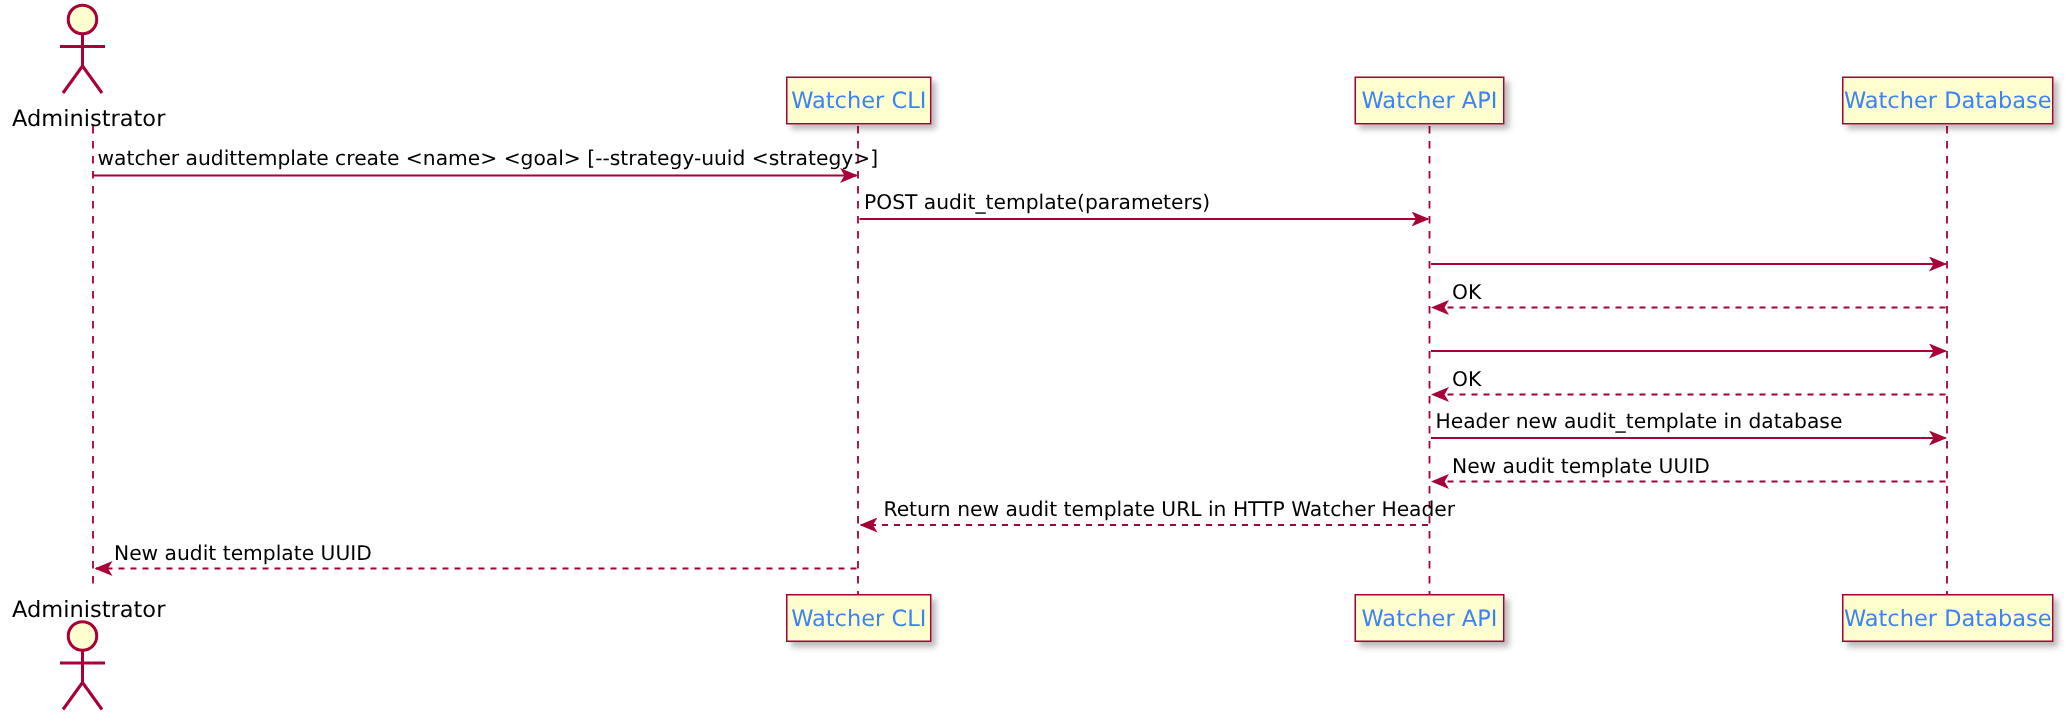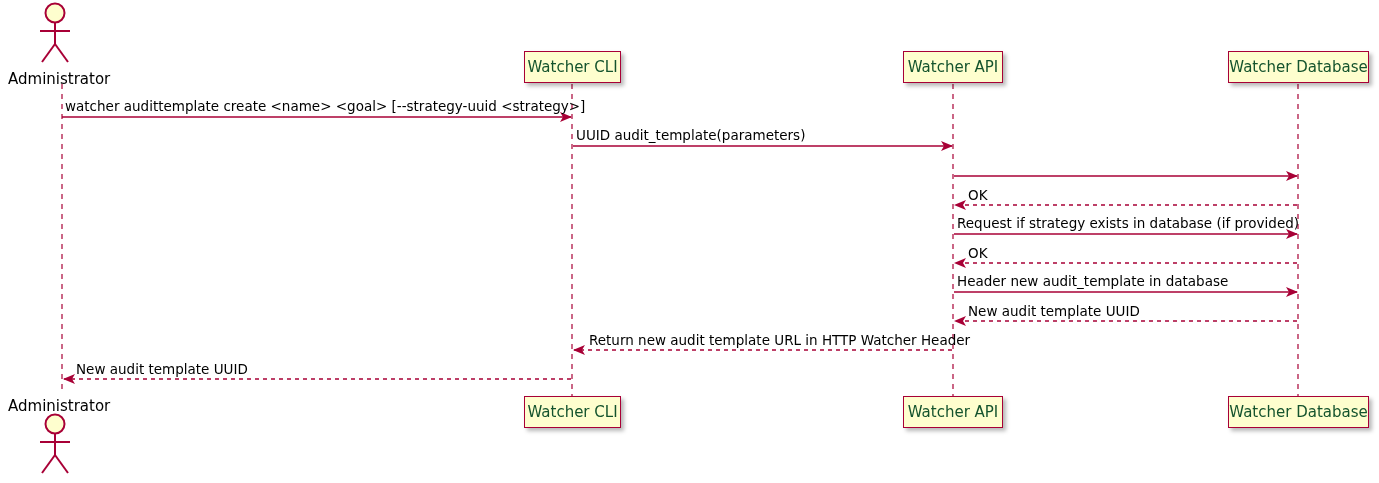--- a/index.html
+++ b/index.html
@@ -29,21 +29,21 @@
   }
   .participant-box {
     position: absolute;
     box-sizing: border-box;
     background: #FEFECE;
     border: 1.5px solid #A80036;
     box-shadow: 3px 3px 4px rgba(0,0,0,0.28);
     display: flex;
     align-items: center;
     justify-content: center;
-    color: #14532d;
+    color: #3b82f6;
     font-size: 15px;
     font-family: "DejaVu Sans", sans-serif;
     white-space: nowrap;
     line-height: 1;
   }
   .actor-label {
     position: absolute;
     color: #000000;
     font-size: 15px;
     font-family: "DejaVu Sans", sans-serif;
@@ -124,22 +124,21 @@
   </div>
 
   <div class="participant-box" style="left:1228px; top:51px; width:141px; height:32px;">
     <span>Watcher Database</span>
   </div>
   <div class="participant-box" style="left:1228px; top:396px; width:141px; height:32px;">
     <span>Watcher Database</span>
   </div>
 
   <div class="msg-label" style="left:65px; top:100px;">watcher audittemplate create &lt;name&gt; &lt;goal&gt; [--strategy-uuid &lt;strategy&gt;]</div>
-  <div class="msg-label" style="left:576px; top:129px;">UUID audit_template(parameters)</div>
+  <div class="msg-label" style="left:576px; top:129px;">POST audit_template(parameters)</div>
   <div class="msg-label" style="left:968px; top:189px;">OK</div>
-  <div class="msg-label" style="left:957px; top:217px;">Request if strategy exists in database (if provided)</div>
   <div class="msg-label" style="left:968px; top:247px;">OK</div>
   <div class="msg-label" style="left:957px; top:275px;">Header new audit_template in database</div>
   <div class="msg-label" style="left:968px; top:305px;">New audit template UUID</div>
   <div class="msg-label" style="left:589px; top:334px;">Return new audit template URL in HTTP Watcher Header</div>
   <div class="msg-label" style="left:76px; top:363px;">New audit template UUID</div>
 
 </div>
 
 </body></html>

